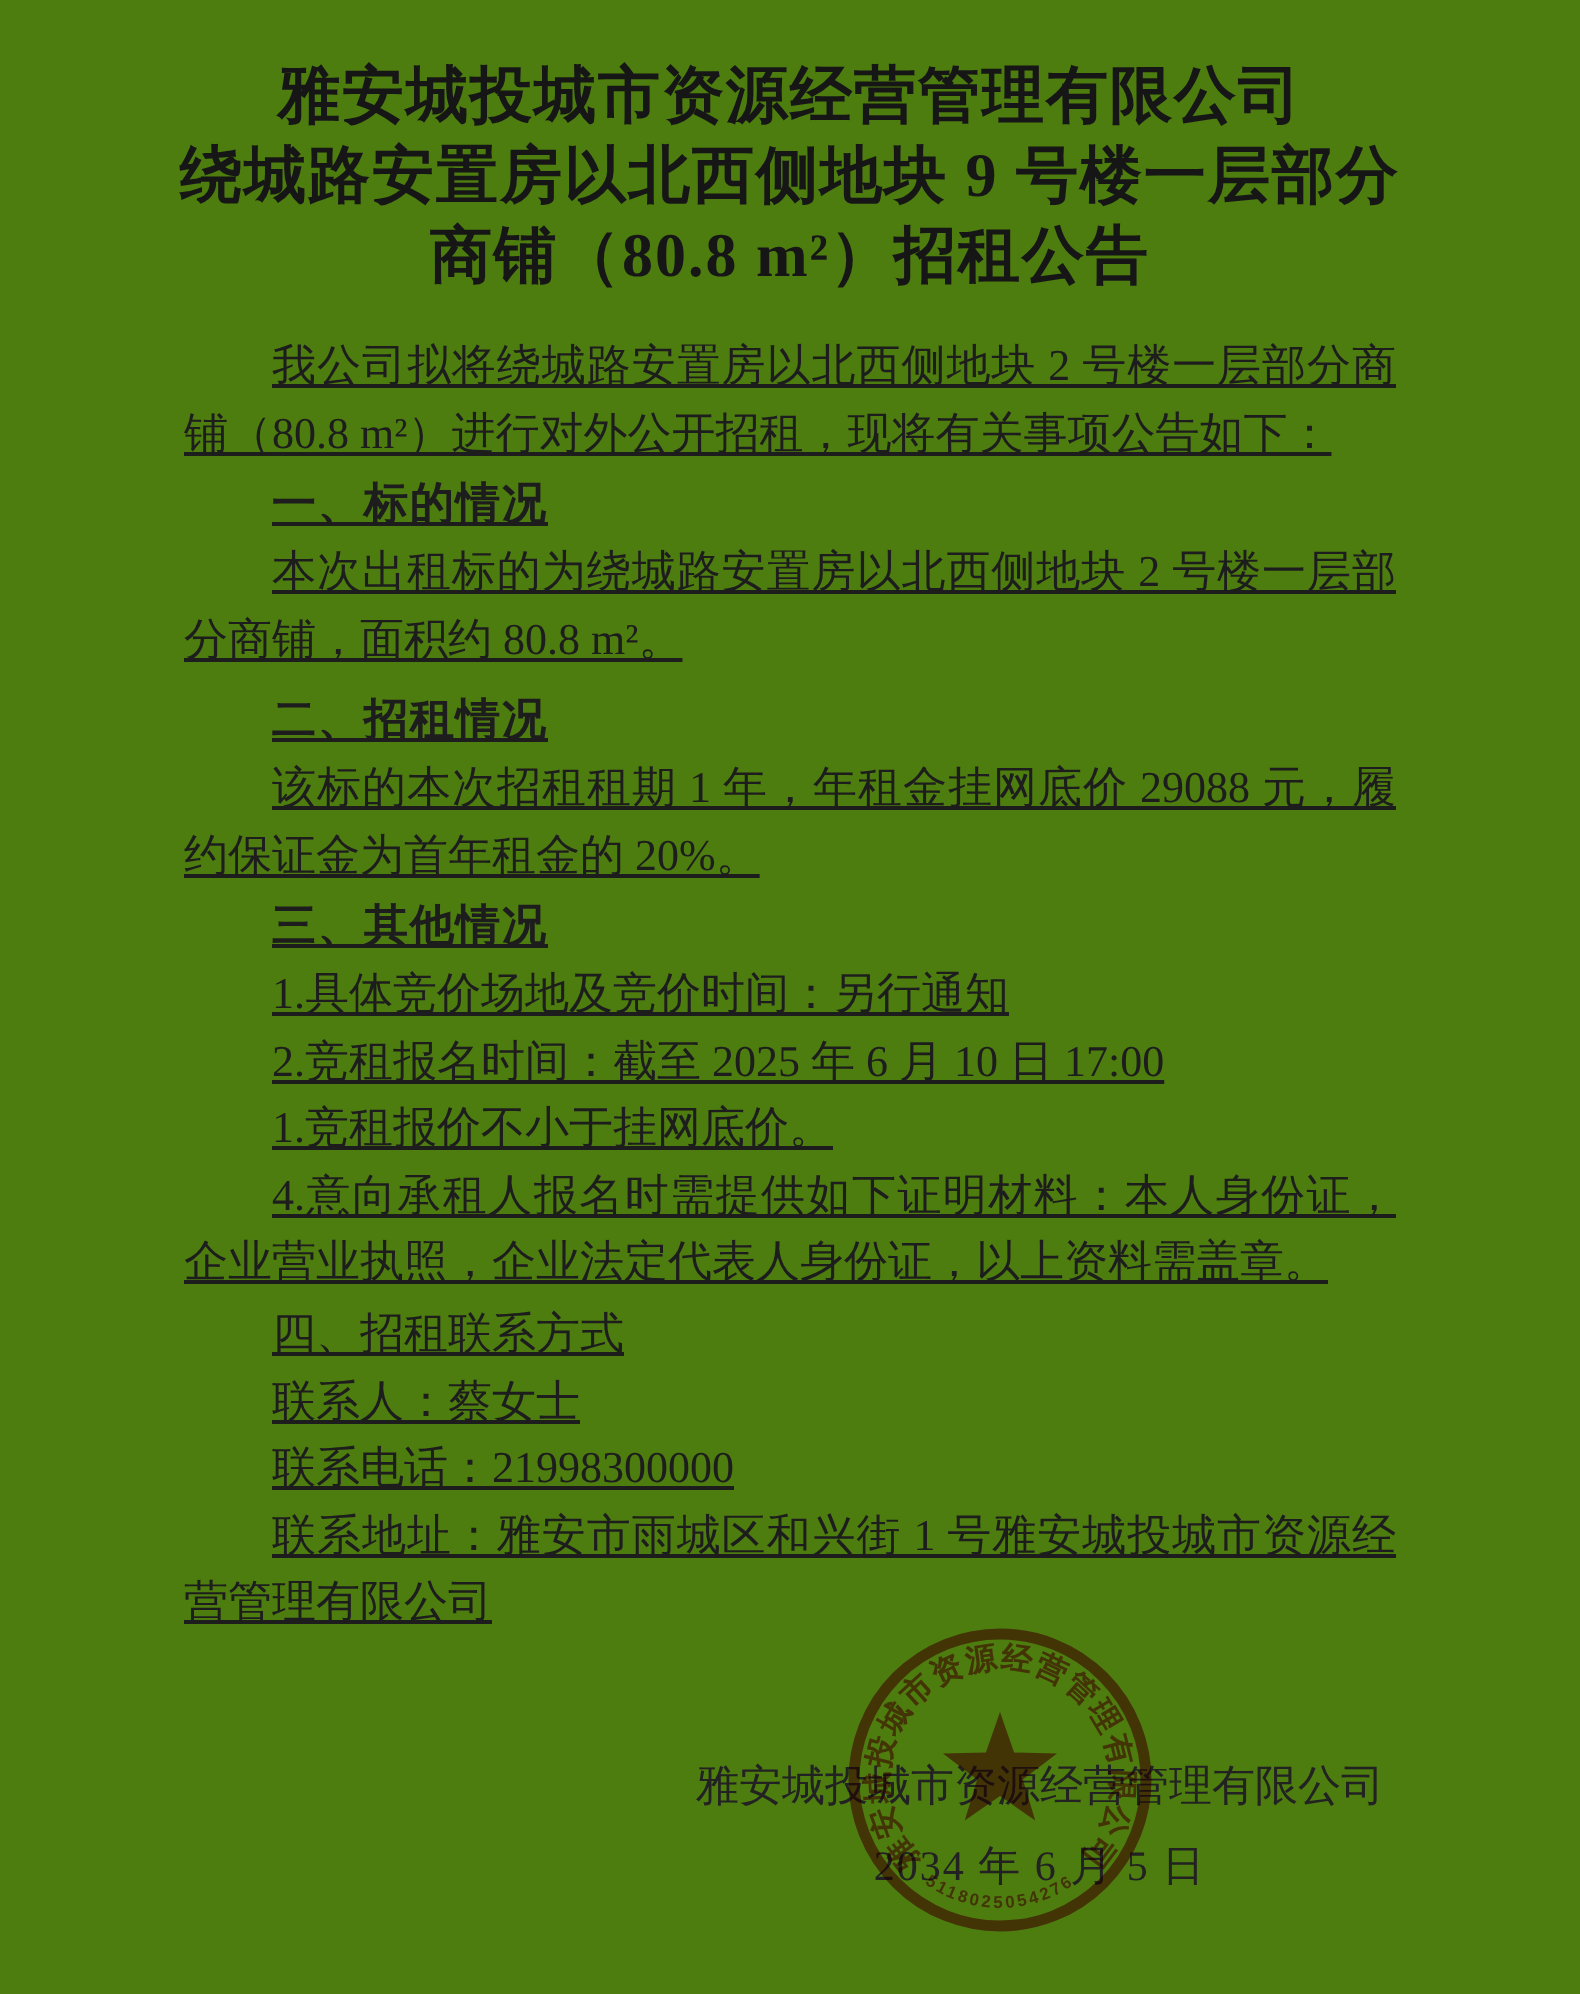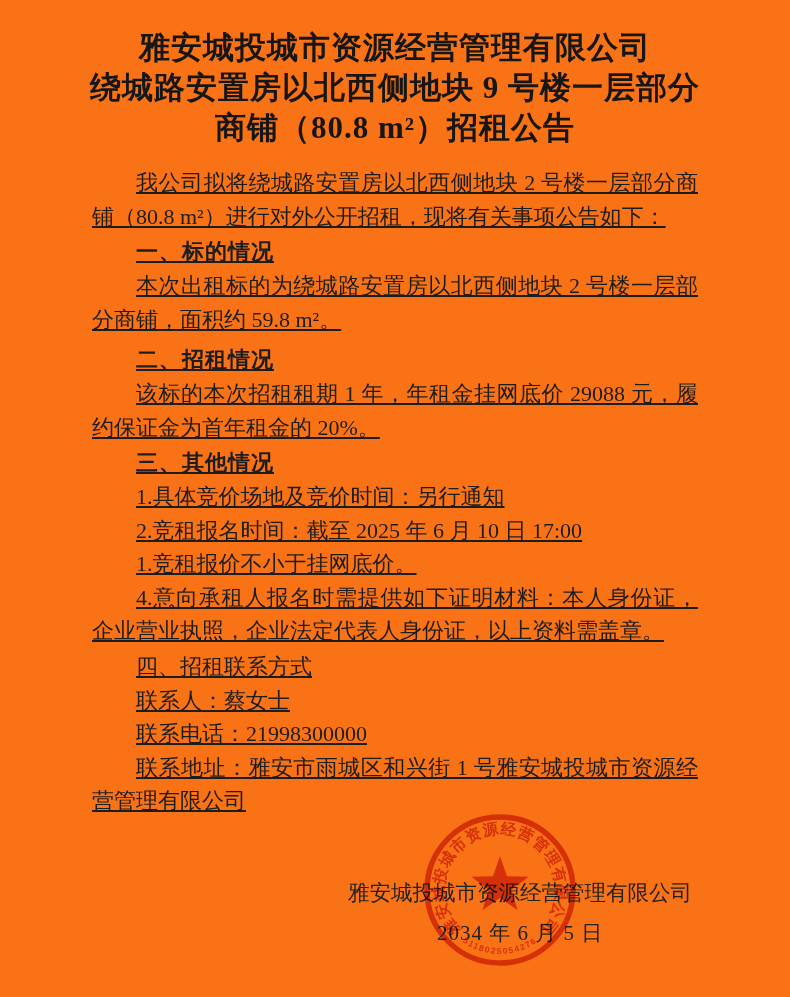--- a/index.html
+++ b/index.html
@@ -2,21 +2,21 @@
 <html><head>
 <meta charset="utf-8">
 <style>
   html,body{margin:0;padding:0;}
   body{
     width:790px;height:997px;position:relative;overflow:hidden;
     background:#fdfdfd;
     font-family:"Liberation Serif","DejaVu Serif",serif;
     color:#1d1d1d;
   }
-  .page{position:absolute;inset:0;background:#f97316;}
+  .page{position:absolute;inset:0;background:#4d7c0f;}
   .title{
     margin:28px 40px 0 40px;
     text-align:center;
     font-size:31px;line-height:40px;font-weight:bold;
     letter-spacing:1px;
     color:#161616;
   }
   .content{
     margin:18px 92px 0 92px;width:606px;
     font-size:22px;line-height:33.5px;
@@ -59,21 +59,21 @@
   <header class="title">
     <div>雅安城投城市资源经营管理有限公司</div>
     <div>绕城路安置房以北西侧地块 9 号楼一层部分</div>
     <div>商铺（80.8 m²）招租公告</div>
   </header>
 
   <main class="content">
     <p class="para">我公司拟将绕城路安置房以北西侧地块 2 号楼一层部分商铺（80.8 m²）进行对外公开招租，现将有关事项公告如下：</p>
 
     <h2 class="sec-heading bold">一、标的情况</h2>
-    <p class="para">本次出租标的为绕城路安置房以北西侧地块 2 号楼一层部分商铺，面积约 59.8 m²。</p>
+    <p class="para">本次出租标的为绕城路安置房以北西侧地块 2 号楼一层部分商铺，面积约 80.8 m²。</p>
 
     <h2 class="sec-heading bold sp">二、招租情况</h2>
     <p class="para">该标的本次招租租期 1 年，年租金挂网底价 29088 元，履约保证金为首年租金的 20%。</p>
 
     <h2 class="sec-heading bold">三、其他情况</h2>
     <p class="para">1.具体竞价场地及竞价时间：另行通知</p>
     <p class="para">2.竞租报名时间：截至 2025 年 6 月 10 日 17:00</p>
     <p class="para">1.竞租报价不小于挂网底价。</p>
     <p class="para">4.意向承租人报名时需提供如下证明材料：本人身份证，企业营业执照，企业法定代表人身份证，以上资料需盖章。</p>
 

